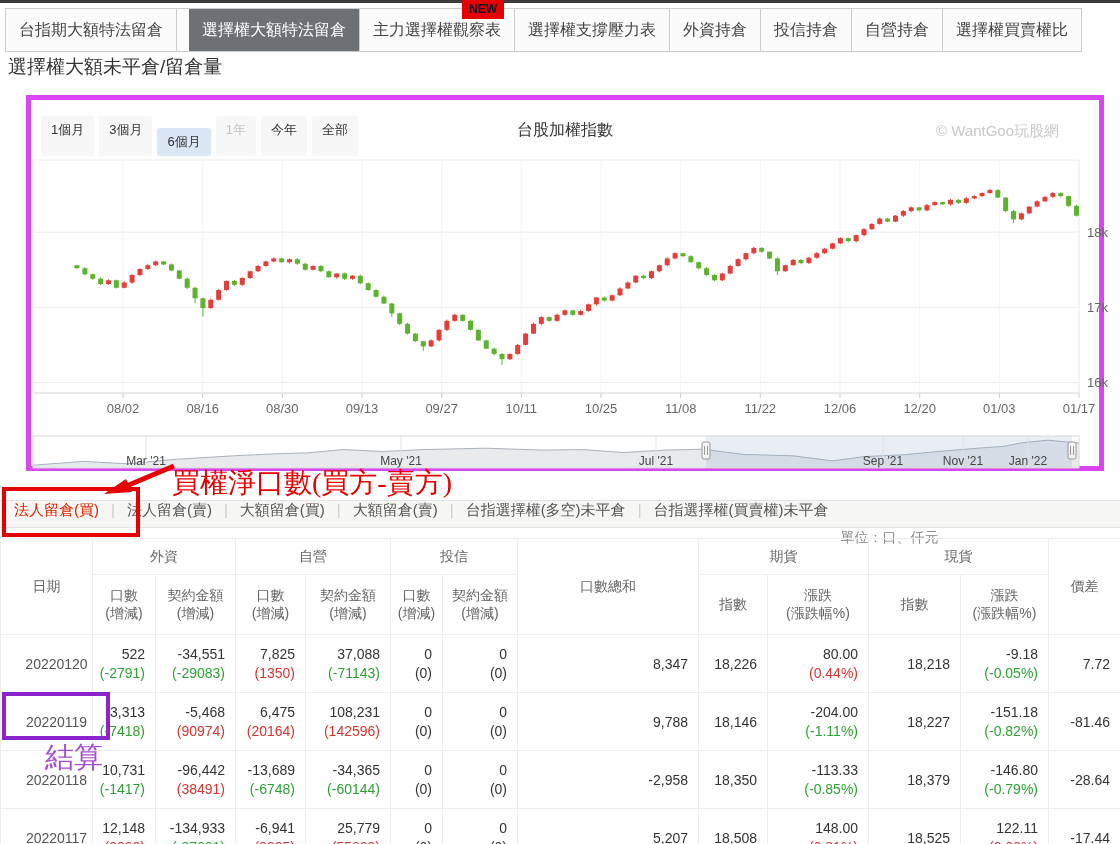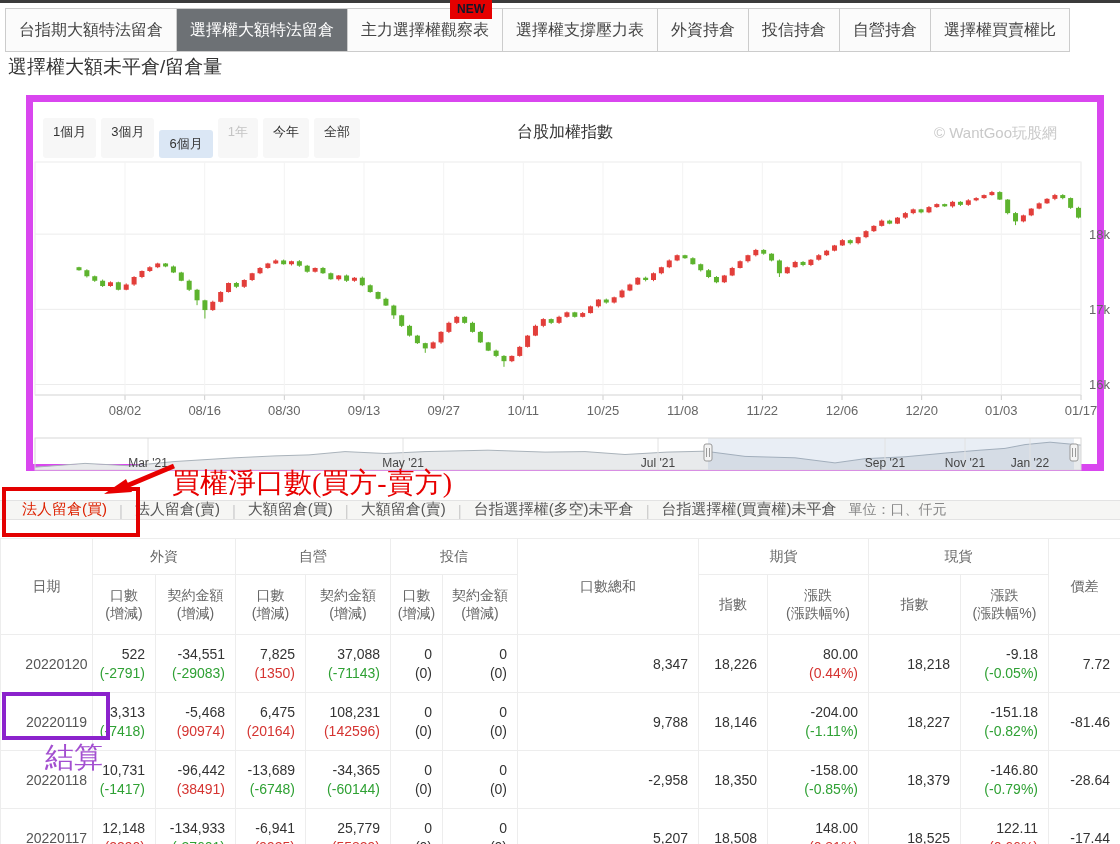--- a/index.html
+++ b/index.html
@@ -4,40 +4,40 @@
 <style>
   * { margin:0; padding:0; box-sizing:border-box; }
   html,body { width:1120px; height:844px; overflow:hidden; background:#fff;
     font-family:"Liberation Sans","DejaVu Sans",sans-serif; }
   .topline { position:absolute; left:0; top:0; width:1120px; height:3px; background:#3b3b3b; }
   
   .tabbar { position:absolute; left:5px; top:8px; display:flex; border:1px solid #ccc; background:#fbfbfb; }
   .tab { position:relative; height:42px; line-height:42px; padding:0 13px; font-size:16px; color:#444;
     border-right:1px solid #ccc; white-space:nowrap; cursor:pointer; }
   .tab:last-child { border-right:none; }
-  .tab.active { background:#6d7175; color:#fff; }
+  .tab.active { background:#6d7175; color:#fff;margin-left:12px; }
   .new-badge { position:absolute; right:10px; top:-9px; background:#e50000; color:#0f172a; font-size:12px;
     font-weight:bold; padding:1px 7px; line-height:17px; }
   .page-title { position:absolute; left:8px; top:54px; font-size:19px; color:#333; }
   
   .chart-panel { position:absolute; left:26px; top:95px; width:1078px; height:376px;
-    border:7px solid #d946ef; background:#fff; }
+    border:5px solid #d946ef; background:#fff; }
   .ranges { position:absolute; left:10px; top:16px; display:flex; gap:5px; z-index:3; }
   .rbtn { font-size:13px; color:#333; background:#f7f7f7; padding:5px 10px; border-radius:3px; cursor:pointer; }
   .rbtn.active { background:#dbe7f5;margin-top:12px; }
   .rbtn.disabled { color:#c5c5c5; cursor:default; }
   .chart-title { position:absolute; left:0; right:0; top:20px; text-align:center; font-size:16px; color:#333; z-index:1; }
   .watermark { position:absolute; right:40px; top:22px; font-size:15px; color:#c9c9c9; z-index:1; }
   svg { position:absolute; left:0; font-family:inherit; }
   #mainChart { top:52px; }
   #navChart { top:334px; }
   
-  .subtabs { position:absolute; left:0; top:500px; width:1120px; height:20px; background:#f6f6f4;
-    border-top:1px solid #e3e3e3; border-bottom:1px solid #e3e3e3; display:flex; align-items:flex-end;
-    padding-left:18px; font-size:15px; color:#555; white-space:nowrap; }
+  .subtabs { position:absolute; left:0; top:500px; width:1120px; height:28px; background:#f6f6f4;
+    border-top:1px solid #e3e3e3; border-bottom:1px solid #e3e3e3; display:flex; align-items:flex-start;
+    padding-left:10px; font-size:15px; color:#555; white-space:nowrap; }
   .subtab { cursor:pointer; padding:0 4px; }
   .subtab.active { color:#dd2200; }
   .sep { color:#ccc; margin:0 8px; }
   .unit { color:#888; font-size:14px; margin-left:8px;margin-top:28px; }
   
   .data-table { position:absolute; left:0; top:538px; width:1120px; border-collapse:collapse; table-layout:fixed; }
   .data-table th, .data-table td { border:1px solid #ededed; font-weight:normal; }
   .data-table thead tr:first-child th { height:36px; font-size:14px; color:#666; }
   .data-table thead tr:last-child th { height:60px; font-size:14px; color:#666; }
   .data-table td { height:58px; font-size:14px; color:#333; }
@@ -606,21 +606,21 @@
           <div class="v">0</div>
           <div class="d flat">(0)</div>
         </td>
         <td class="num">
           <div class="v">0</div>
           <div class="d flat">(0)</div>
         </td>
         <td class="num">-2,958</td>
         <td class="num">18,350</td>
         <td class="num">
-          <div class="v">-158.00</div>
+          <div class="v">-113.33</div>
           <div class="d dn">(-0.85%)</div>
         </td>
         <td class="num">18,379</td>
         <td class="num">
           <div class="v">-146.80</div>
           <div class="d dn">(-0.79%)</div>
         </td>
         <td class="num dn">-28.64</td>
       </tr>
       <tr>

